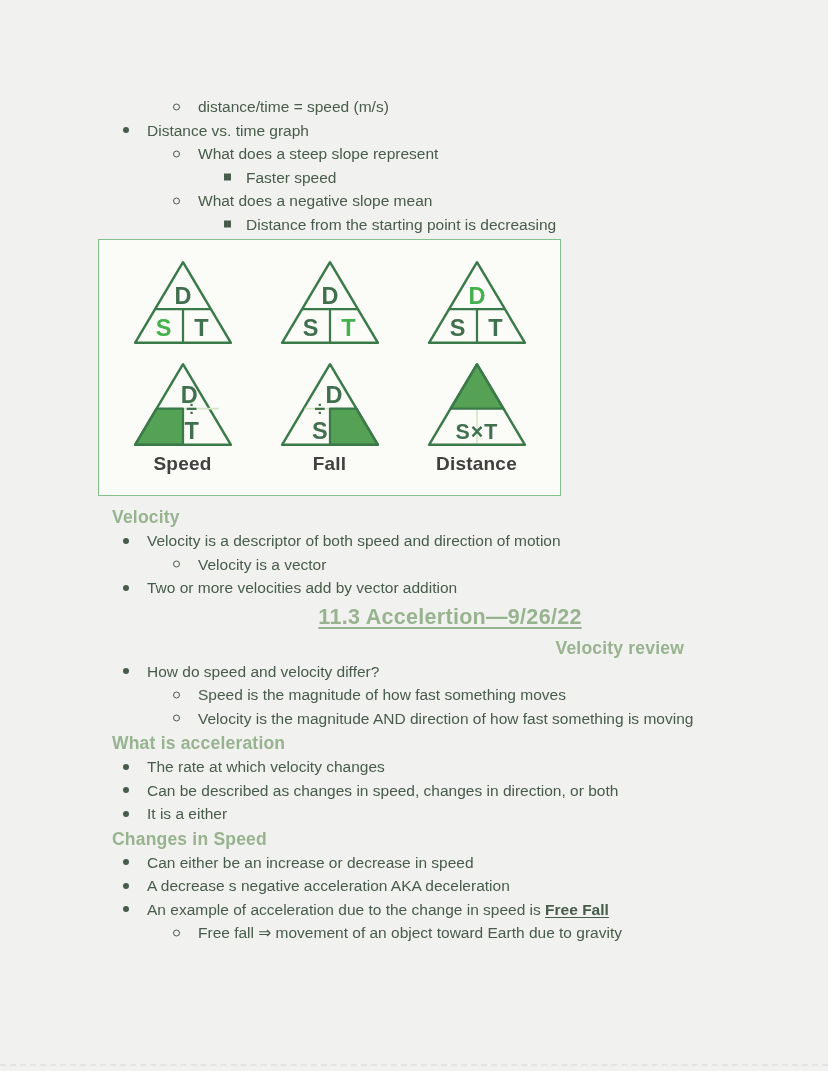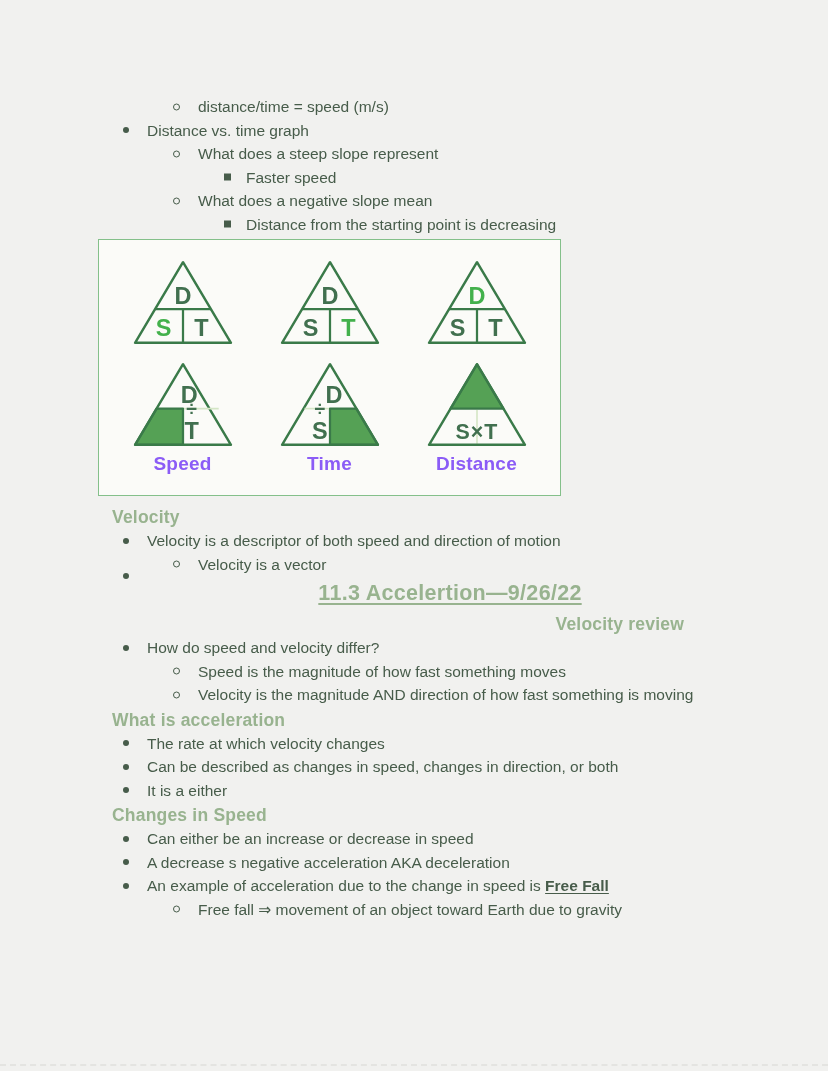--- a/index.html
+++ b/index.html
@@ -57,21 +57,21 @@
   svg.tri .fillg{fill:#55a155;stroke:#3a7a49;stroke-width:2.2;stroke-linejoin:round;}
   svg.tri .light{stroke:#d4e6c6;stroke-width:1.6;}
   svg.tri text{
     font-family:"Liberation Sans","DejaVu Sans",sans-serif;
     fill:#41704f;font-size:23px;font-weight:600;text-anchor:middle;
   }
   svg.tri text.hl{fill:#43b14c;font-weight:bold;}
   svg.tri text.op{font-size:19px;font-weight:bold;}
   svg.tri text.formula{font-size:21px;letter-spacing:1px;}
   .tri-label{
-    margin-top:4px;font-size:19px;font-weight:bold;color:#8b5cf6;letter-spacing:.2px;
+    margin-top:4px;font-size:19px;font-weight:bold;color:#404040;letter-spacing:.2px;
   }
 
   
   .page-break{
     position:absolute;left:0;right:0;bottom:5px;height:0;
     border-top:2px dashed #e4e4e1;
   }
 </style>
 </head>
 <body>
@@ -150,21 +150,21 @@
       </div>
       <div class="cell">
         <svg class="tri" viewBox="0 0 100 88">
           <polygon class="fillg" points="50,48.5 75.9,48.5 97,84 50,84"></polygon>
           <polygon class="outline" points="50,5 3,84 97,84"></polygon>
           <line class="light" x1="25" y1="48.5" x2="49" y2="48.5"></line>
           <text x="54" y="43">D</text>
           <text class="op" x="40" y="56">÷</text>
           <text x="40" y="78">S</text>
         </svg>
-        <div class="tri-label">Time</div>
+        <div class="tri-label">Fall</div>
       </div>
       <div class="cell">
         <svg class="tri" viewBox="0 0 100 88">
           <polygon class="fillg" points="50,5 24.1,48.5 75.9,48.5"></polygon>
           <line class="light" x1="50" y1="50" x2="50" y2="83"></line>
           <polygon class="outline" points="50,5 3,84 97,84"></polygon>
           <text class="formula" x="50" y="78">S×T</text>
         </svg>
         <div class="tri-label">Distance</div>
       </div>
@@ -175,20 +175,21 @@
   <div class="line l1">
     <span class="marker"></span>
     <span>Velocity is a descriptor of both speed and direction of motion</span>
   </div>
   <div class="line l2">
     <span class="marker"></span>
     <span>Velocity is a vector</span>
   </div>
   <div class="line l1">
     <span class="marker"></span>
+    <span>Two or more velocities add by vector addition</span>
   </div>
 
   <div class="main-heading mt-head">11.3 Accelertion—9/26/22</div>
 
   <div class="subheading mt-rev">Velocity review</div>
   <div class="line l1">
     <span class="marker"></span>
     <span>How do speed and velocity differ?</span>
   </div>
   <div class="line l2">

